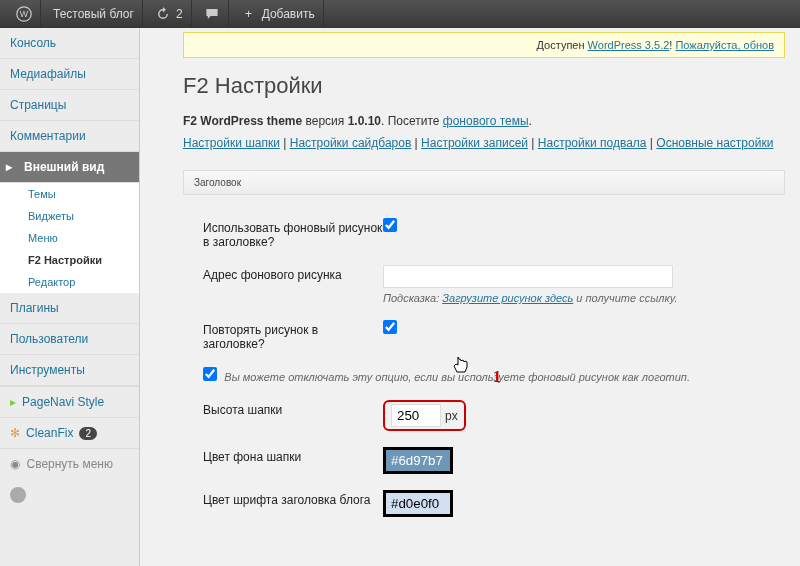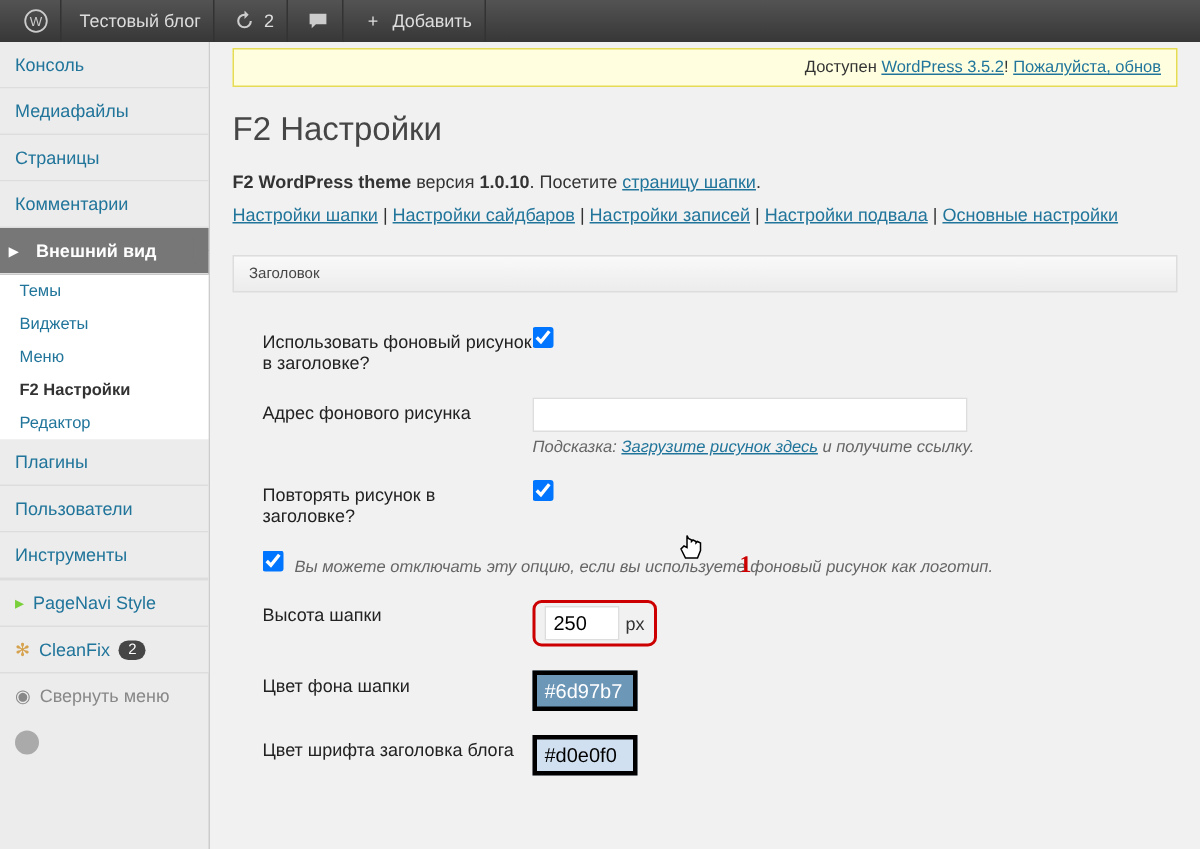--- a/index.html
+++ b/index.html
@@ -1,27 +1,27 @@
 <!DOCTYPE html>
 <html><head>
 <meta charset="utf-8">
 <style>
 * { box-sizing: border-box; margin: 0; padding: 0; }
 body { font-family: Arial, sans-serif; font-size: 12px; color: #333; background: #f1f1f1; width: 800px; height: 566px; overflow: hidden; position: relative; }
 .toolbar { background: #464646; background: linear-gradient(#535353, #373737); height: 28px; display: flex; align-items: center; color: #ddd; font-size: 12px; padding: 0 8px; gap: 4px; }
 .toolbar .tb-item { display: flex; align-items: center; gap: 5px; padding: 0 8px; height: 28px; border-right: 1px solid #333; cursor: pointer; }
 .tb-icon { width: 16px; height: 16px; display: inline-flex; align-items: center; justify-content: center; }
-.wrap { display: flex; height: 538px; }
+.wrap { display: flex; height: 538px; gap: 28px; }
 .sidebar { width: 140px; background: #ececec; border-right: 1px solid #ccc; display: flex; flex-direction: column; }
 .menu-item { padding: 8px 10px; color: #21759b; cursor: pointer; border-bottom: 1px solid #ddd; background: #ececec; font-size: 12px; }
 .menu-item.active { background: #777; color: #fff; font-weight: bold; position: relative; padding-left: 24px; }
 .menu-item.active::before { content: ""; position: absolute; right: -10px; top: 50%; transform: translateY(-50%); border: 10px solid transparent; border-left-color: #777; }
 .menu-item.active .arrow-icon { position: absolute; left: 6px; top: 8px; color: #fff; }
 .submenu { background: #fff; }
-.submenu .sub-item { padding: 5px 10px 5px 13px; color: #21759b; cursor: pointer; font-size: 11px; }
+.submenu .sub-item { padding: 5px 10px 5px 28px; color: #21759b; cursor: pointer; font-size: 11px; }
 .submenu .sub-item.current { font-weight: bold; color: #333; }
 .menu-plugin { display: flex; align-items: center; gap: 6px; padding: 8px 10px; color: #21759b; border-top: 1px solid #ddd; background: #ececec; cursor: pointer; }
 .badge { background: #464646; color: #fff; border-radius: 10px; padding: 1px 6px; font-size: 10px; }
 .collapse { display: flex; align-items: center; gap: 6px; padding: 8px 10px; color: #888; border-top: 1px solid #ddd; cursor: pointer; }
 .bottom-icons { padding: 8px 10px; display: flex; flex-direction: column; gap: 6px; }
 .wp-circle { width: 16px; height: 16px; border-radius: 50%; background: #aaa; display: inline-block; }
 .content { flex: 1; padding: 0 15px 15px 15px; overflow: hidden; background: #f1f1f1; }
 .notice { background: #ffffe0; border: 1px solid #e6db55; padding: 6px 10px; margin-top: 4px; font-size: 11px; color: #333; text-align: right; }
 .notice a { color: #21759b; text-decoration: underline; }
 h2.page-title { font-size: 22px; font-weight: normal; color: #464646; margin: 15px 0; }
@@ -120,21 +120,21 @@
   </div>
 
   <div class="content">
     <div class="notice">
       <span>Доступен </span><a>WordPress 3.5.2</a><span>! </span><a>Пожалуйста, обнов</a>
     </div>
 
     <h2 class="page-title">F2 Настройки</h2>
 
     <div class="theme-info">
-      <b>F2 WordPress theme</b><span> версия </span><b>1.0.10</b><span>. Посетите </span><a>страницу шапки</a><span>.</span>
+      <b>F2 WordPress theme</b><span> версия </span><b>1.0.10</b><span>. Посетите </span><a>фонового темы</a><span>.</span>
     </div>
 
     <div class="tabs-row">
       <a>Настройки шапки</a> | <a>Настройки сайдбаров</a> | <a>Настройки записей</a> | <a>Настройки подвала</a> | <a>Основные настройки</a>
     </div>
 
     <div class="section-head">Заголовок</div>
 
     <div class="form-row">
       <div class="label">Использовать фоновый рисунок в заголовке?</div>

